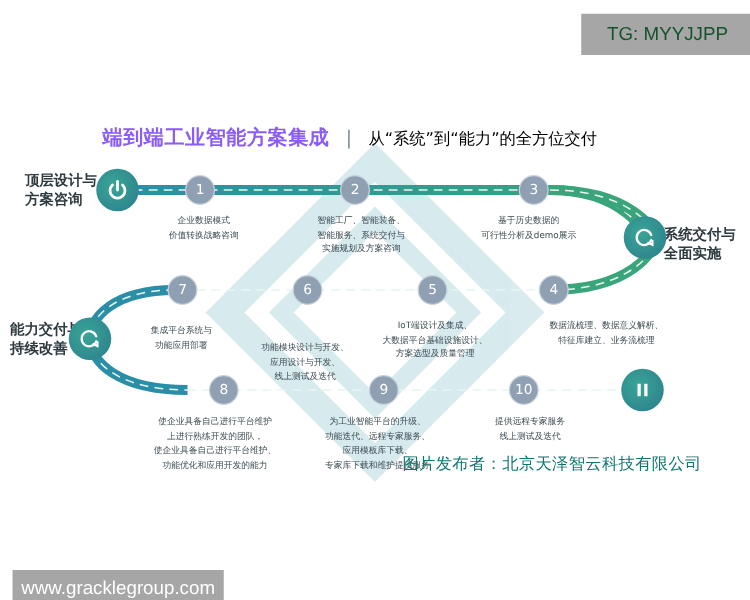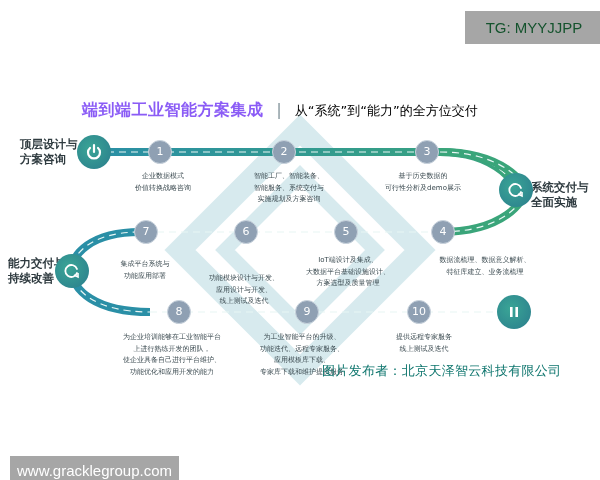--- a/index.html
+++ b/index.html
@@ -149,21 +149,21 @@
 <div class="step-desc" style="left:244px;top:255px;margin-top:18px;">
   <div>功能模块设计与开发、</div>
   <div>应用设计与开发、</div>
   <div>线上测试及迭代</div>
 </div>
 <div class="step-desc" style="left:145px;top:259px;">
   <div>集成平台系统与</div>
   <div>功能应用部署</div>
 </div>
 <div class="step-desc" style="left:172px;top:332px;">
-  <div>为企业培训能够在工业智能平台</div>
+  <div>使企业具备自己进行平台维护</div>
   <div>上进行熟练开发的团队，</div>
   <div>使企业具备自己进行平台维护、</div>
   <div>功能优化和应用开发的能力</div>
 </div>
 <div class="step-desc" style="left:302px;top:332px;">
   <div>为工业智能平台的升级、</div>
   <div>功能迭代、远程专家服务、</div>
   <div>应用模板库下载、</div>
   <div>专家库下载和维护提供服务</div>
 </div>

